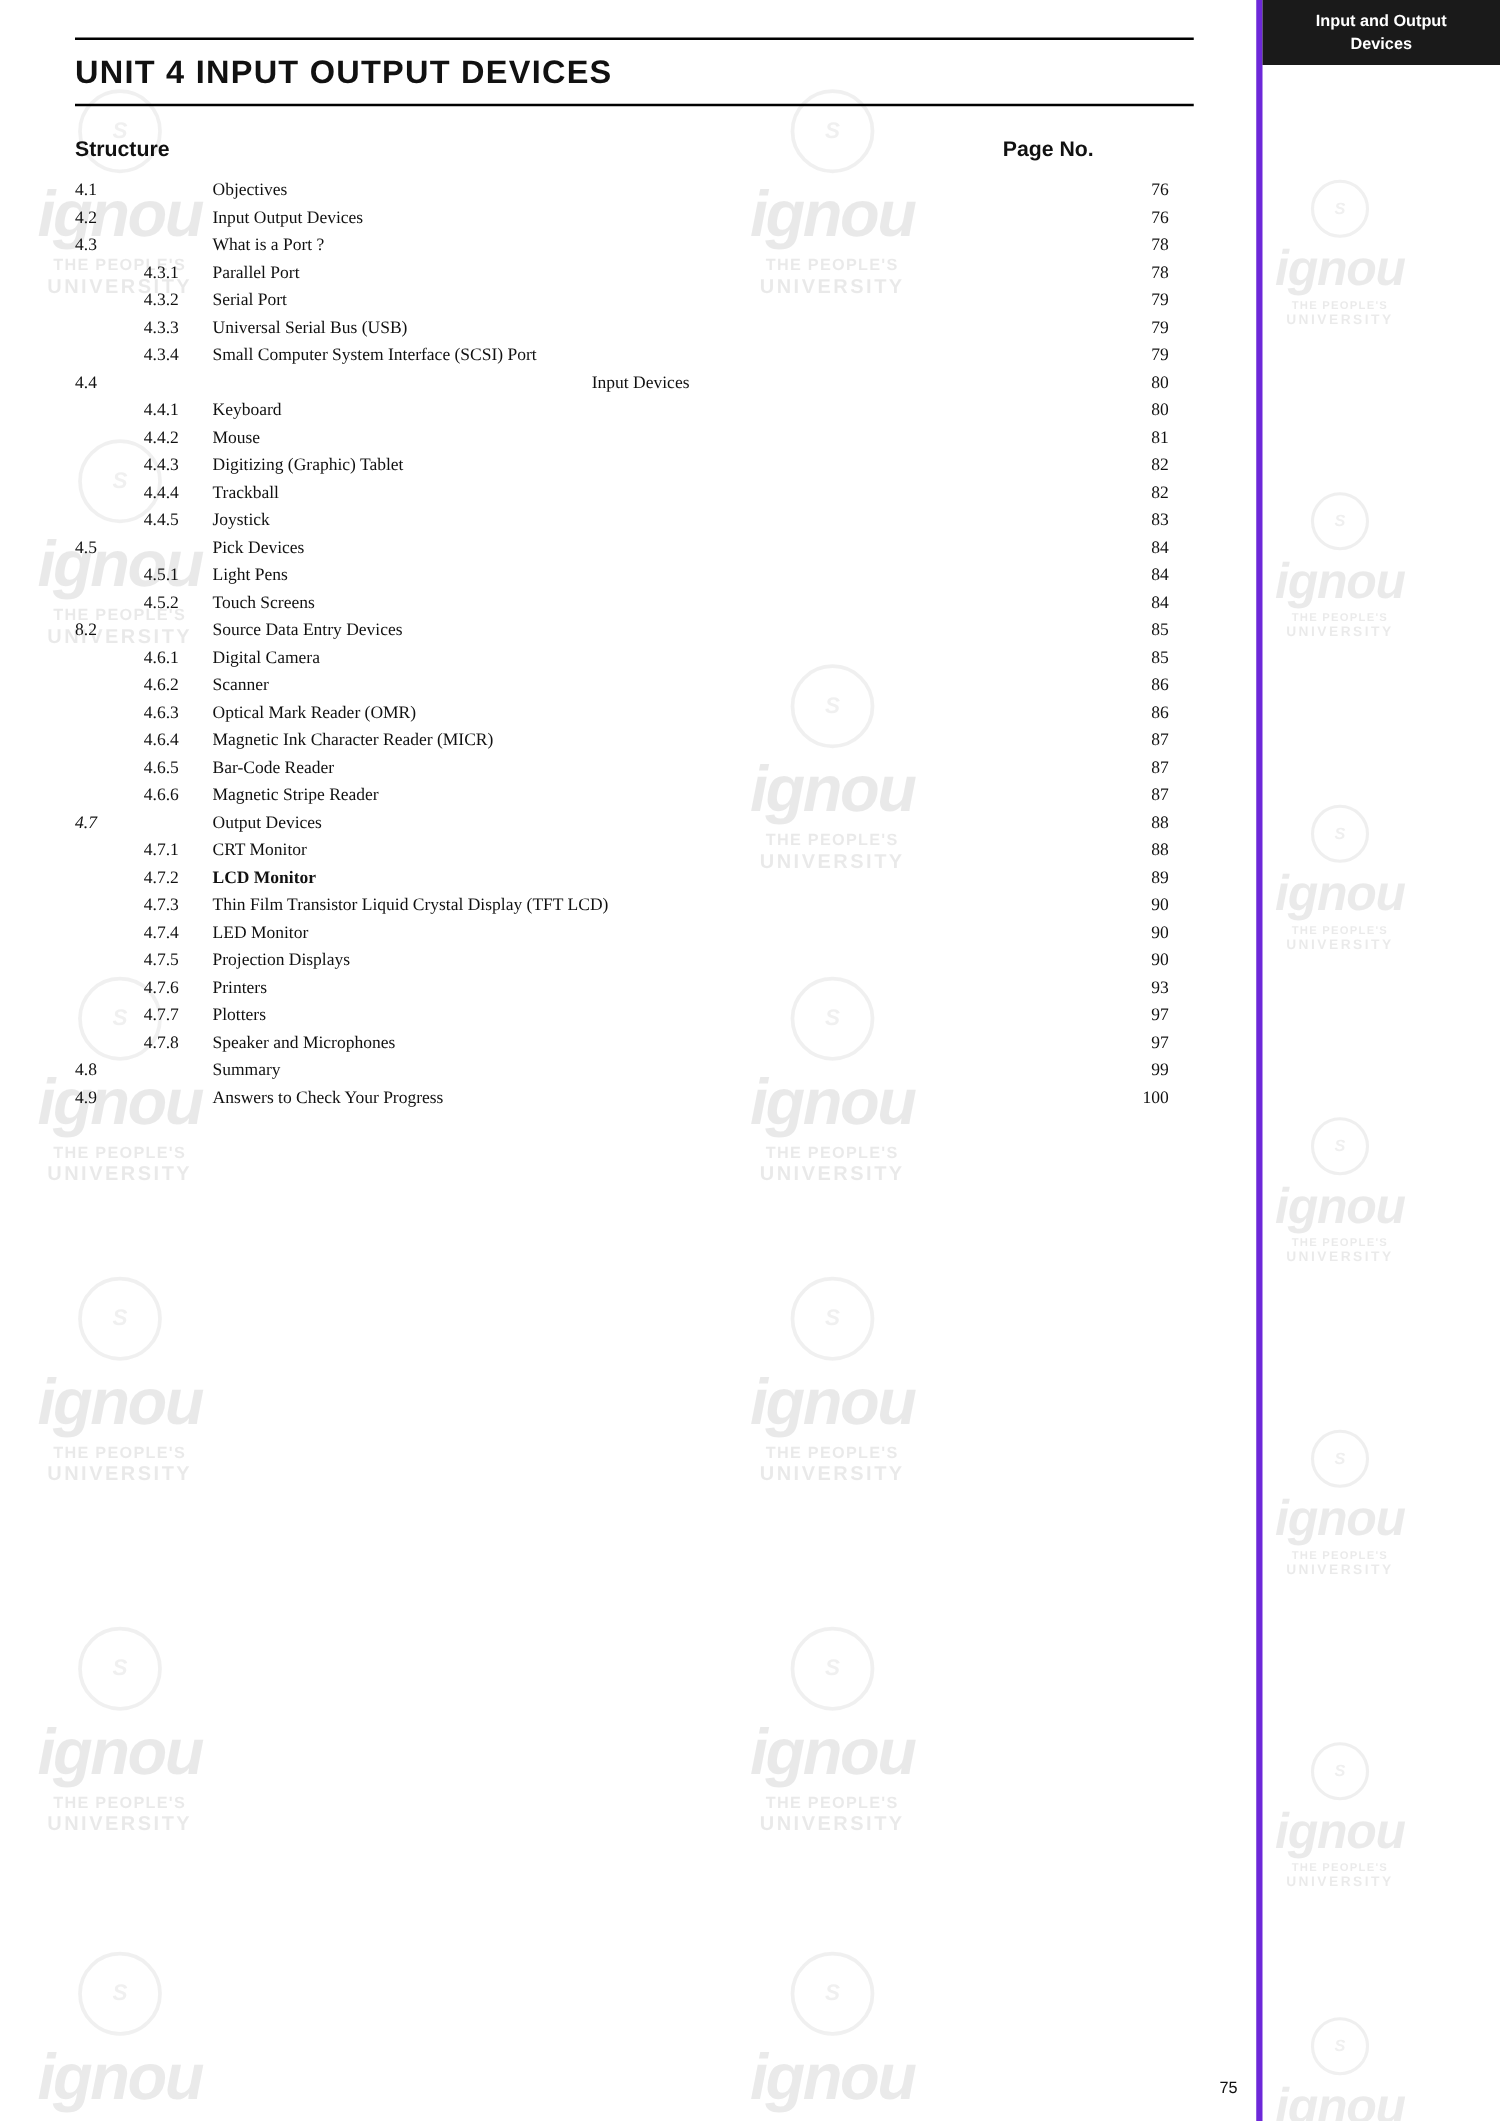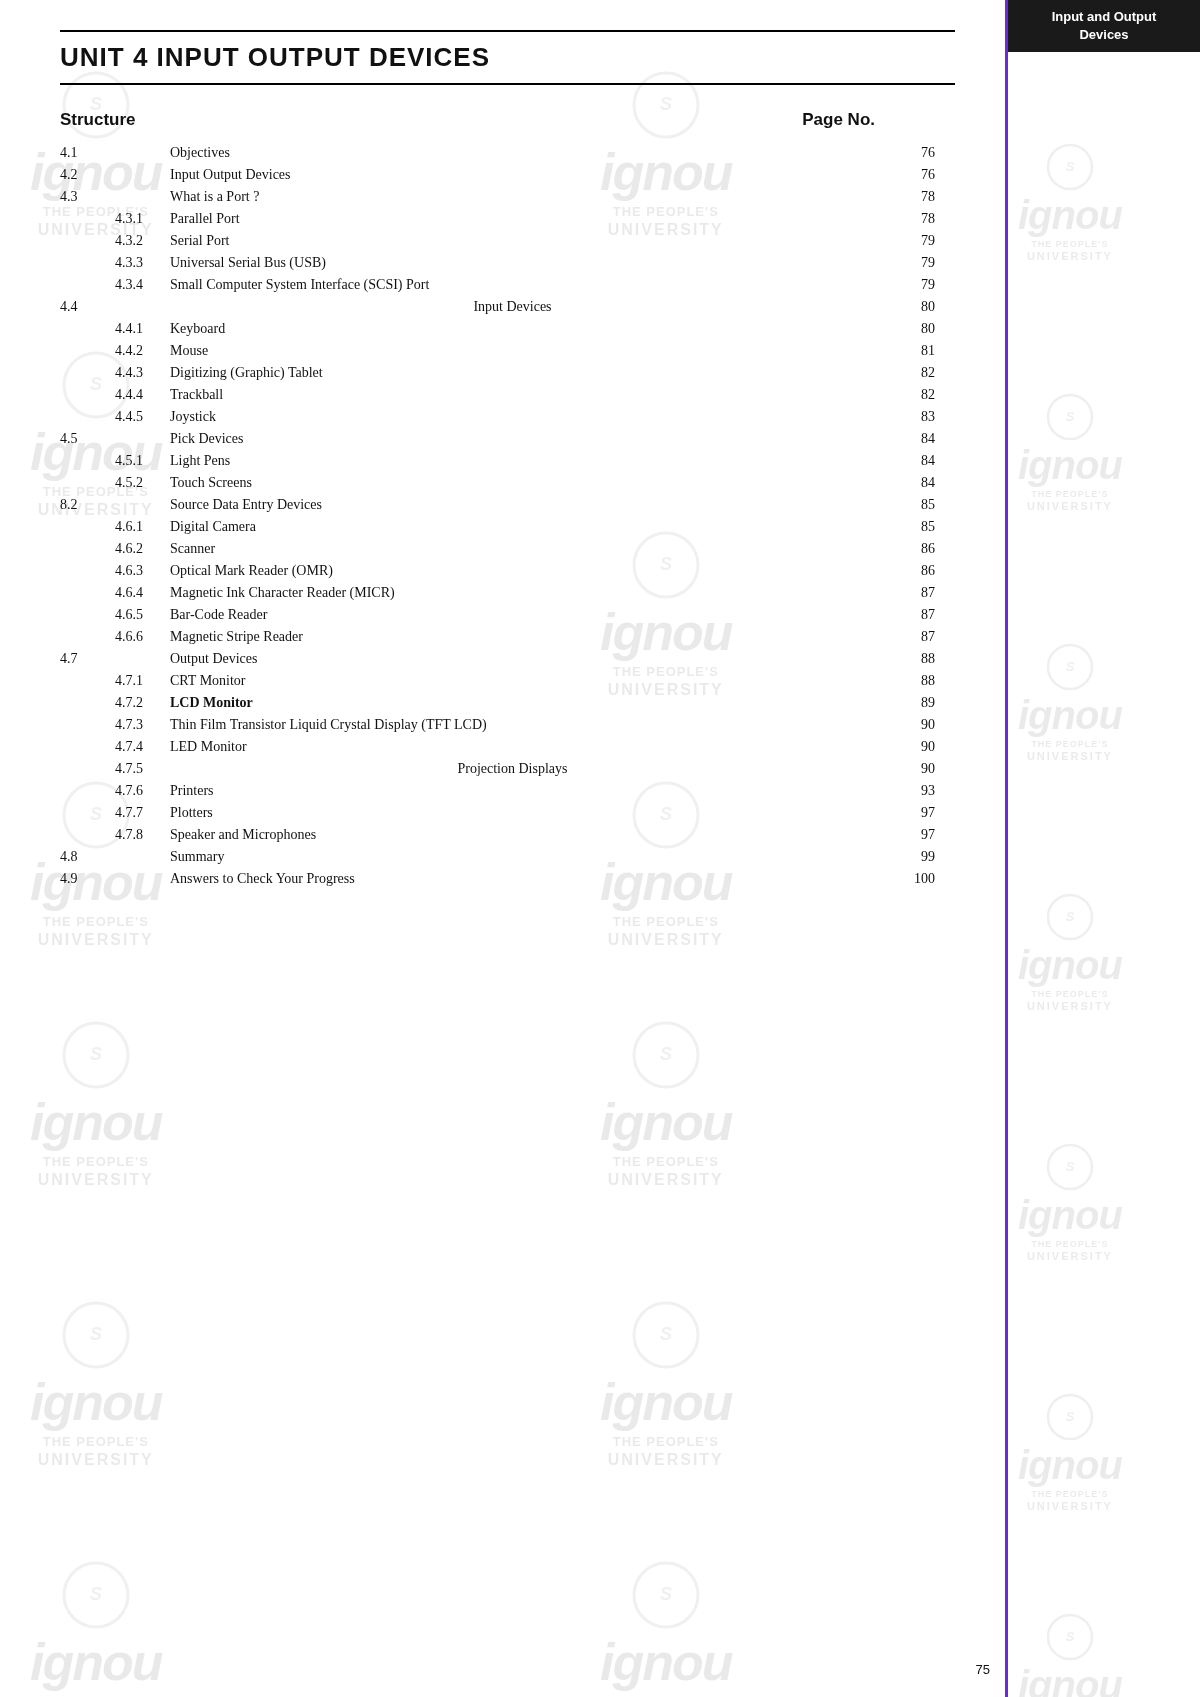--- a/index.html
+++ b/index.html
@@ -68,21 +68,21 @@
       height: 70px;
     }
 
     
     .sidebar-right {
       position: absolute;
       top: 0;
       right: 0;
       width: 195px;
       height: 100%;
-      border-left: 3px solid #6d28d9;
+      border-left: 5px solid #6d28d9;
       display: flex;
       flex-direction: column;
       z-index: 1;
     }
 
     .sidebar-header {
       background: #1a1a1a;
       color: #fff;
       text-align: center;
       padding: 8px 10px;
@@ -574,21 +574,21 @@
             <td style="padding-right: 20px;">Bar-Code Reader</td>
             <td class="col-page">87</td>
           </tr>
           <tr>
             <td class="col-num" style="font-weight: normal; padding-left: 0px;"></td>
             <td class="col-sub">4.6.6</td>
             <td style="padding-right: 20px;">Magnetic Stripe Reader</td>
             <td class="col-page">87</td>
           </tr>
           <tr>
-            <td class="col-num" style="font-weight: normal; padding-left: 0px;">4.7</td>
+            <td class="col-num" style="font-weight: normal; padding-left: 0px; font-style: italic;">4.7</td>
             <td class="col-sub"></td>
             <td style="padding-right: 20px;">Output Devices</td>
             <td class="col-page">88</td>
           </tr>
           <tr>
             <td class="col-num" style="font-weight: normal; padding-left: 0px;"></td>
             <td class="col-sub">4.7.1</td>
             <td style="padding-right: 20px;">CRT Monitor</td>
             <td class="col-page">88</td>
           </tr>
@@ -606,21 +606,21 @@
           </tr>
           <tr>
             <td class="col-num" style="font-weight: normal; padding-left: 0px;"></td>
             <td class="col-sub">4.7.4</td>
             <td style="padding-right: 20px;">LED Monitor</td>
             <td class="col-page">90</td>
           </tr>
           <tr>
             <td class="col-num" style="font-weight: normal; padding-left: 0px;"></td>
             <td class="col-sub">4.7.5</td>
-            <td style="padding-right: 20px; text-align: center;">Projection Displays</td>
+            <td style="padding-right: 20px;">Projection Displays</td>
             <td class="col-page">90</td>
           </tr>
           <tr>
             <td class="col-num" style="font-weight: normal; padding-left: 0px;"></td>
             <td class="col-sub">4.7.6</td>
             <td style="padding-right: 20px;">Printers</td>
             <td class="col-page">93</td>
           </tr>
           <tr>
             <td class="col-num" style="font-weight: normal; padding-left: 0px;"></td>

